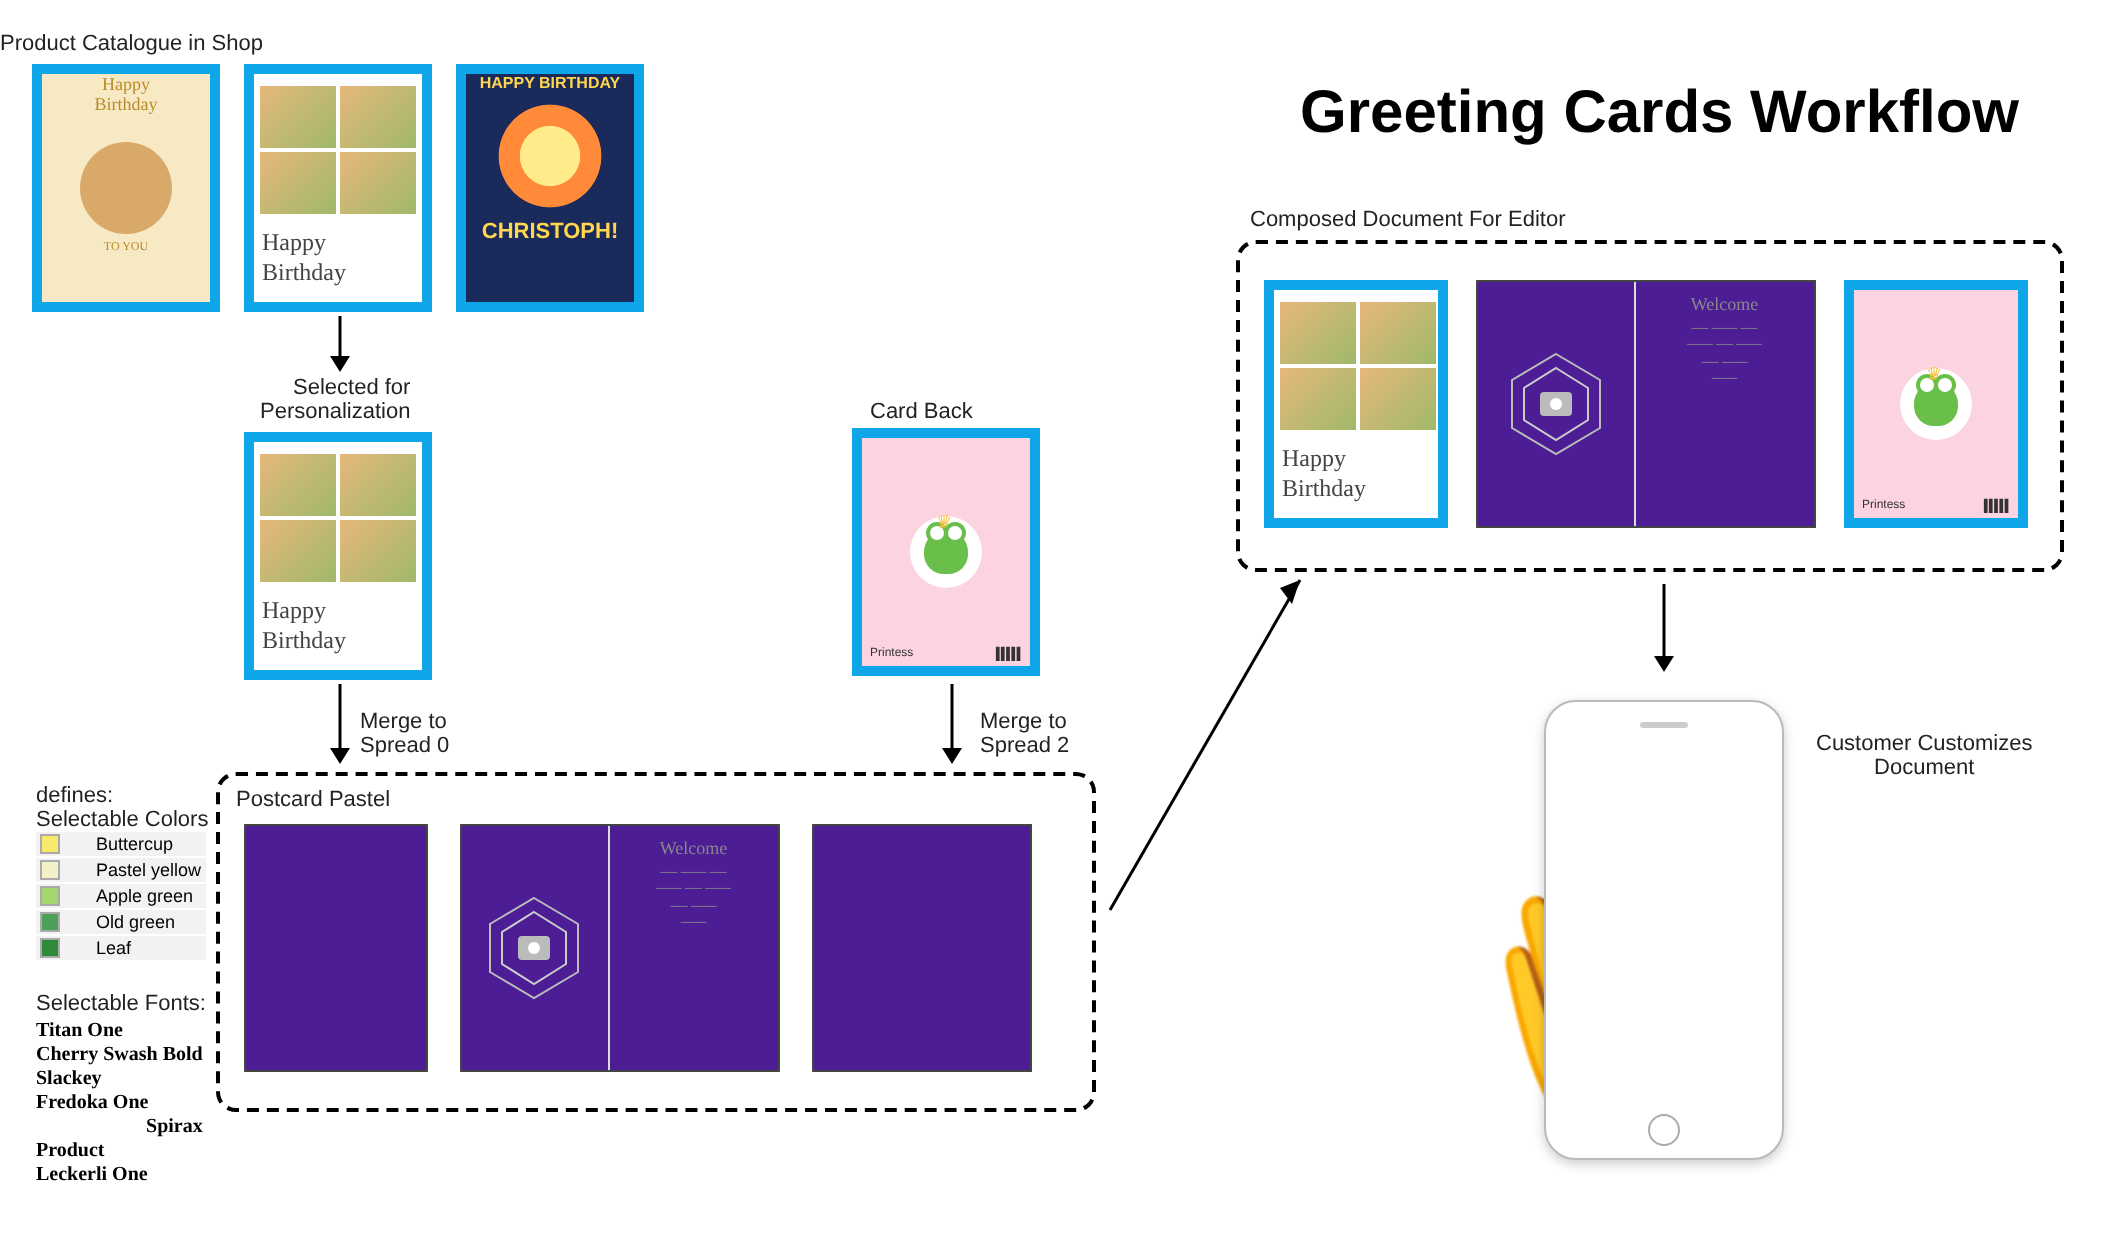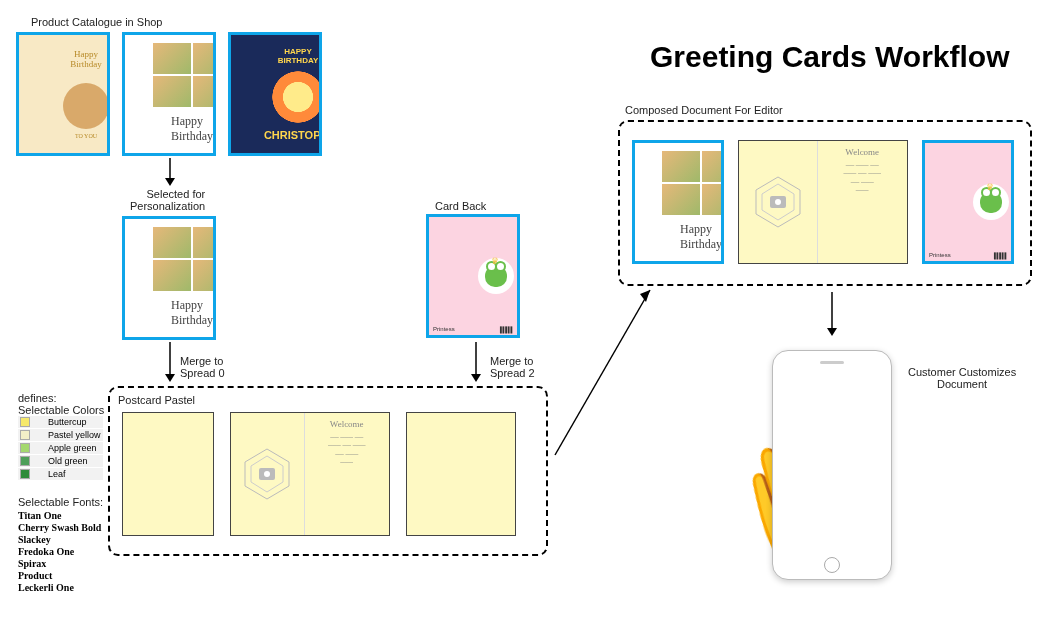--- a/index.html
+++ b/index.html
@@ -1,19 +1,19 @@
 <!DOCTYPE html>
 <html><head>
 <meta charset="utf-8">
 <style>
 * { box-sizing: border-box; margin: 0; padding: 0; }
 body { width: 1059px; height: 618px; font-family: Arial, sans-serif; background: #fff; position: relative; overflow: hidden; }
 .label { font-size: 11px; color: #222; position: absolute; }
 .title { font-size: 30px; font-weight: 600; position: absolute; }
-.card { border: 3px solid #0ea5e9; background: #fff; display: flex; align-items: center; justify-content: center; position: absolute; overflow: hidden; padding-left: 46px; }
+.card { border: 5px solid #0ea5e9; background: #fff; display: flex; justify-content: center; position: absolute; overflow: hidden; }
 .dashed-box { border: 2px dashed #000; border-radius: 10px; position: absolute; }
 .arrow-down { position: absolute; }
 .arrow-down svg { display: block; }
 
 
 .card1 { left: 16px; top: 32px; width: 94px; height: 124px; background: #f8e9c5; }
 .card1 .circ { width: 46px; height: 46px; border-radius: 50%; background: #d9a96a; margin-top: 10px; }
 .card1 .txt1 { font-family: cursive; font-size: 9px; color: #b88b2a; }
 .collage { display: grid; grid-template-columns: 1fr 1fr; grid-template-rows: 1fr 1fr; gap: 2px; width: 84px; height: 70px; padding: 3px; }
 .collage div { background: linear-gradient(135deg,#e6b87a,#9fb96a); }
@@ -27,21 +27,21 @@
 
 .cardback { background: #fcd4e1; }
 .frogcirc { width: 36px; height: 36px; border-radius: 50%; background: #fff; display: flex; align-items: center; justify-content: center; margin: 0 auto; }
 .frog { width: 22px; height: 22px; background: #6abf4b; border-radius: 50% 50% 45% 45%; position: relative; }
 .frog::before, .frog::after { content:''; position:absolute; width:7px; height:7px; background:#fff; border:2px solid #6abf4b; border-radius:50%; top:-4px; }
 .frog::before { left: 1px; } .frog::after { right: 1px; }
 .crown { position: absolute; top: -9px; left: 6px; font-size: 9px; color: #f5c242; }
 .backfoot { position:absolute; bottom:2px; left:0; right:0; display:flex; justify-content:space-between; padding: 0 4px; font-size:6px; color:#333; }
 
 
-.panel { border: 1px solid #444; background: #fef9c3; position: absolute; }
+.panel { border: 1px solid #444; background: #4c1d95; position: absolute; }
 .camgeo { width: 60px; height: 60px; position: relative; }
 .camgeo svg { width: 100%; height: 100%; }
 .invite { font-size: 6px; color: #888; text-align: center; padding: 6px; }
 
 
 .swatches { position: absolute; font-size: 9px; }
 .swrow { display: flex; align-items: center; gap: 18px; margin-bottom: 1px; background:#f2f2f2; padding:1px 2px;}
 .sw { width: 10px; height: 10px; border:1px solid #aaa; }
 
 .fonts { position: absolute; font-size: 9px; }
@@ -56,21 +56,21 @@
 .toolbar .b { width:14px;height:12px;background:#fff;opacity:0.4;margin:0 3px; }
 
 
 .hand { position:absolute; font-size: 140px; color: #f0c9a8; transform: rotate(-20deg); filter: blur(0.5px); z-index:-1; }
 </style>
 </head>
 <body>
 
 <div class="title" style="left:650px; top:40px;">Greeting Cards Workflow</div>
 
-<div class="label" style="left:31px; top:16px;">Product Catalogue in Shop</div>
+<div class="label" style="left:0; top:16px;">Product Catalogue in Shop</div>
 
 <div class="card card1">
   <div style="display:flex;flex-direction:column;align-items:center;gap:4px">
     <div class="txt1" style="text-align:center;white-space:pre">Happy
 Birthday</div>
     <div class="circ"></div>
     <div class="txt1" style="font-size:6px">TO YOU</div>
   </div>
 </div>
 
@@ -190,21 +190,21 @@
       <span>Leaf</span>
     </div>
   </div>
 
 <div class="label" style="left:18px; top:496px; font-weight:normal;">Selectable Fonts:</div>
 <div class="fonts" style="left:18px; top:510px;" id="fonts">
     <div class="fontrow" style="font-family: Impact;">Titan One</div>
     <div class="fontrow" style="font-family: Georgia;">Cherry Swash Bold</div>
     <div class="fontrow" style="font-family: &quot;Comic Sans MS&quot;;">Slackey</div>
     <div class="fontrow" style="font-family: Verdana;">Fredoka One</div>
-    <div class="fontrow" style="font-family: cursive;">Spirax</div>
+    <div class="fontrow" style="font-family: cursive; text-align: right;">Spirax</div>
     <div class="fontrow" style="font-family: cursive;">Product</div>
     <div class="fontrow" style="font-family: cursive;">Leckerli One</div>
   </div>
 
 <svg style="position:absolute; left:550px; top:280px;" width="110" height="180">
   <line x1="5" y1="175" x2="100" y2="10" stroke="#000" stroke-width="1.5"></line>
   <polygon points="100,10 90,14 96,22" fill="#000"></polygon>
 </svg>
 
 <div class="label" style="left:625px; top:104px;">Composed Document For Editor</div>

